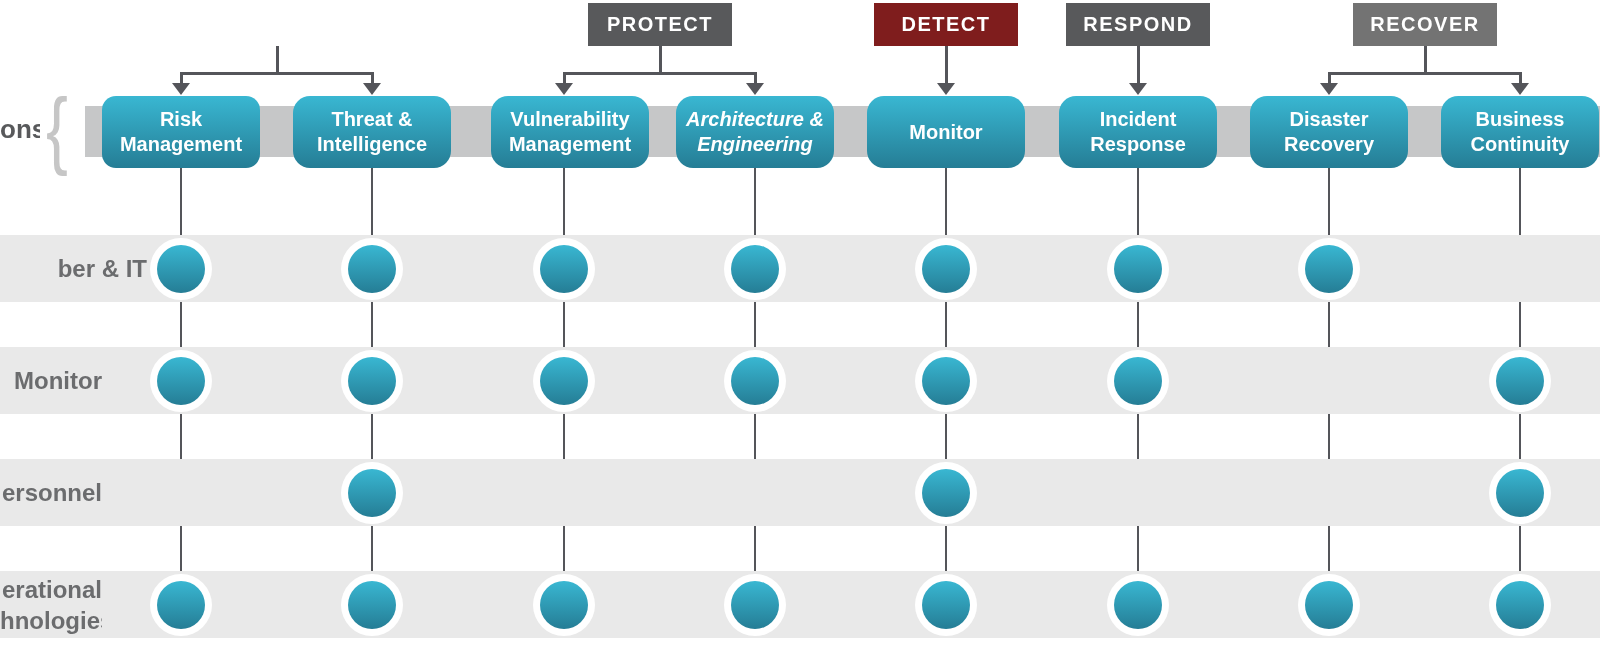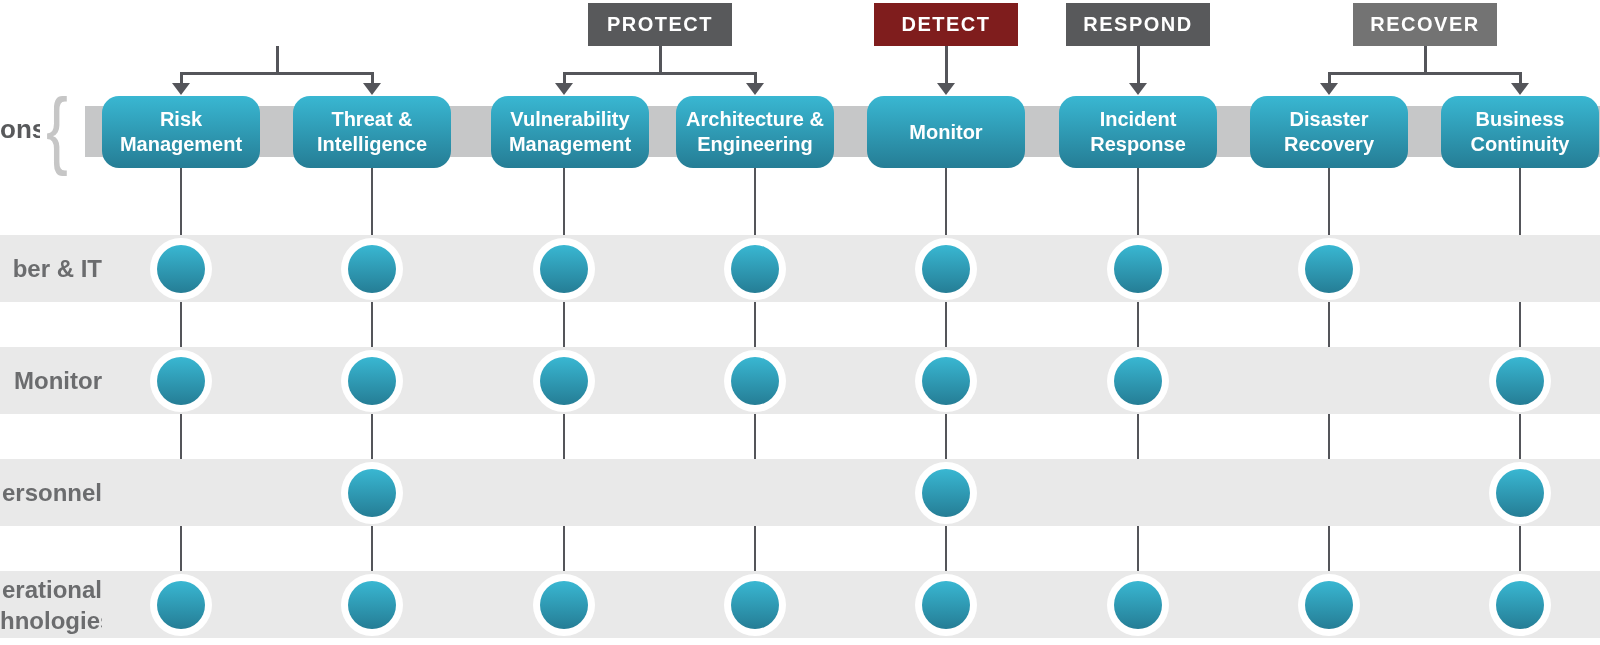--- a/index.html
+++ b/index.html
@@ -67,21 +67,21 @@
     </div>
     <div class="dot-outer" style="left: 915px; top: 237.5px;">
       <div class="dot-inner" style="background: linear-gradient(rgb(57, 183, 210), rgb(37, 125, 149));"></div>
     </div>
     <div class="dot-outer" style="left: 1107px; top: 237.5px;">
       <div class="dot-inner" style="background: linear-gradient(rgb(57, 183, 210), rgb(37, 125, 149));"></div>
     </div>
     <div class="dot-outer" style="left: 1298px; top: 237.5px;">
       <div class="dot-inner" style="background: linear-gradient(rgb(57, 183, 210), rgb(37, 125, 149));"></div>
     </div>
-    <div class="row-label" style="top: 253px; color: rgb(107, 108, 110);">ber &amp; IT</div>
+    <div class="row-label" style="top: 253px; color: rgb(107, 108, 110); padding-left: 45px;">ber &amp; IT</div>
     <div class="row-band" style="top: 347px; background: rgb(233, 233, 233);"></div>
     <div class="dot-outer" style="left: 150px; top: 349.5px;">
       <div class="dot-inner" style="background: linear-gradient(rgb(57, 183, 210), rgb(37, 125, 149));"></div>
     </div>
     <div class="dot-outer" style="left: 341px; top: 349.5px;">
       <div class="dot-inner" style="background: linear-gradient(rgb(57, 183, 210), rgb(37, 125, 149));"></div>
     </div>
     <div class="dot-outer" style="left: 533px; top: 349.5px;">
       <div class="dot-inner" style="background: linear-gradient(rgb(57, 183, 210), rgb(37, 125, 149));"></div>
     </div>
@@ -128,33 +128,33 @@
     <div class="dot-outer" style="left: 1107px; top: 573.5px;">
       <div class="dot-inner" style="background: linear-gradient(rgb(57, 183, 210), rgb(37, 125, 149));"></div>
     </div>
     <div class="dot-outer" style="left: 1298px; top: 573.5px;">
       <div class="dot-inner" style="background: linear-gradient(rgb(57, 183, 210), rgb(37, 125, 149));"></div>
     </div>
     <div class="dot-outer" style="left: 1489px; top: 573.5px;">
       <div class="dot-inner" style="background: linear-gradient(rgb(57, 183, 210), rgb(37, 125, 149));"></div>
     </div>
     <div class="row-label" style="top: 573.5px; color: rgb(107, 108, 110);">erational<br>hnologies</div>
-    <div class="func-box" style="left: 102px; background: linear-gradient(rgb(57, 183, 210), rgb(37, 125, 149));">
+    <div class="func-box" style="left: 102px; background: linear-gradient(rgb(57, 183, 210), rgb(37, 125, 149)); border-radius: 14px;">
       <div>Risk</div>
       <div>Management</div>
     </div>
     <div class="func-box" style="left: 293px; background: linear-gradient(rgb(57, 183, 210), rgb(37, 125, 149));">
       <div>Threat &amp;</div>
       <div>Intelligence</div>
     </div>
     <div class="func-box" style="left: 485px; background: linear-gradient(rgb(57, 183, 210), rgb(37, 125, 149)); margin-left: 6px;">
       <div>Vulnerability</div>
       <div>Management</div>
     </div>
-    <div class="func-box" style="left: 676px; background: linear-gradient(rgb(57, 183, 210), rgb(37, 125, 149));">
+    <div class="func-box" style="left: 676px; background: linear-gradient(rgb(57, 183, 210), rgb(37, 125, 149)); font-style: italic;">
       <div>Architecture &amp;</div>
       <div>Engineering</div>
     </div>
     <div class="func-box" style="left: 867px; background: linear-gradient(rgb(57, 183, 210), rgb(37, 125, 149));">
       <div>Monitor</div>
     </div>
     <div class="func-box" style="left: 1059px; background: linear-gradient(rgb(57, 183, 210), rgb(37, 125, 149));">
       <div>Incident</div>
       <div>Response</div>
     </div>

